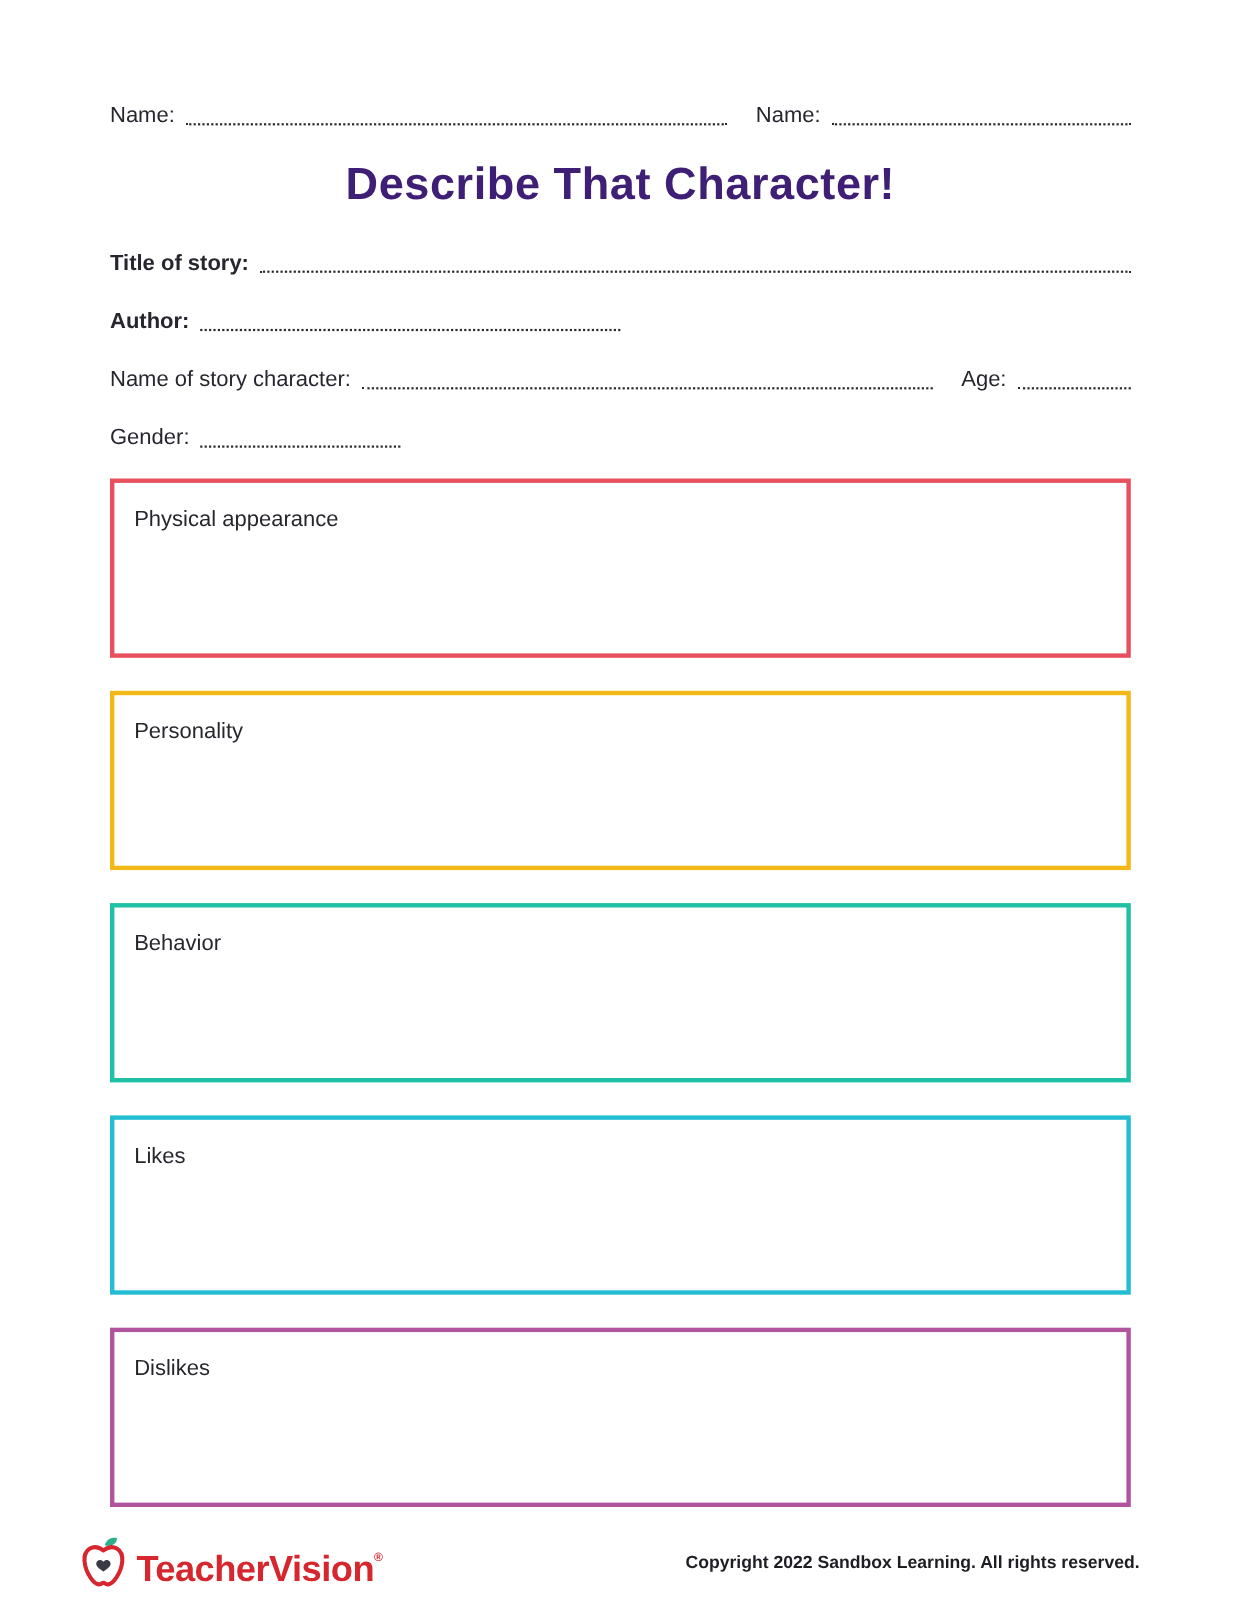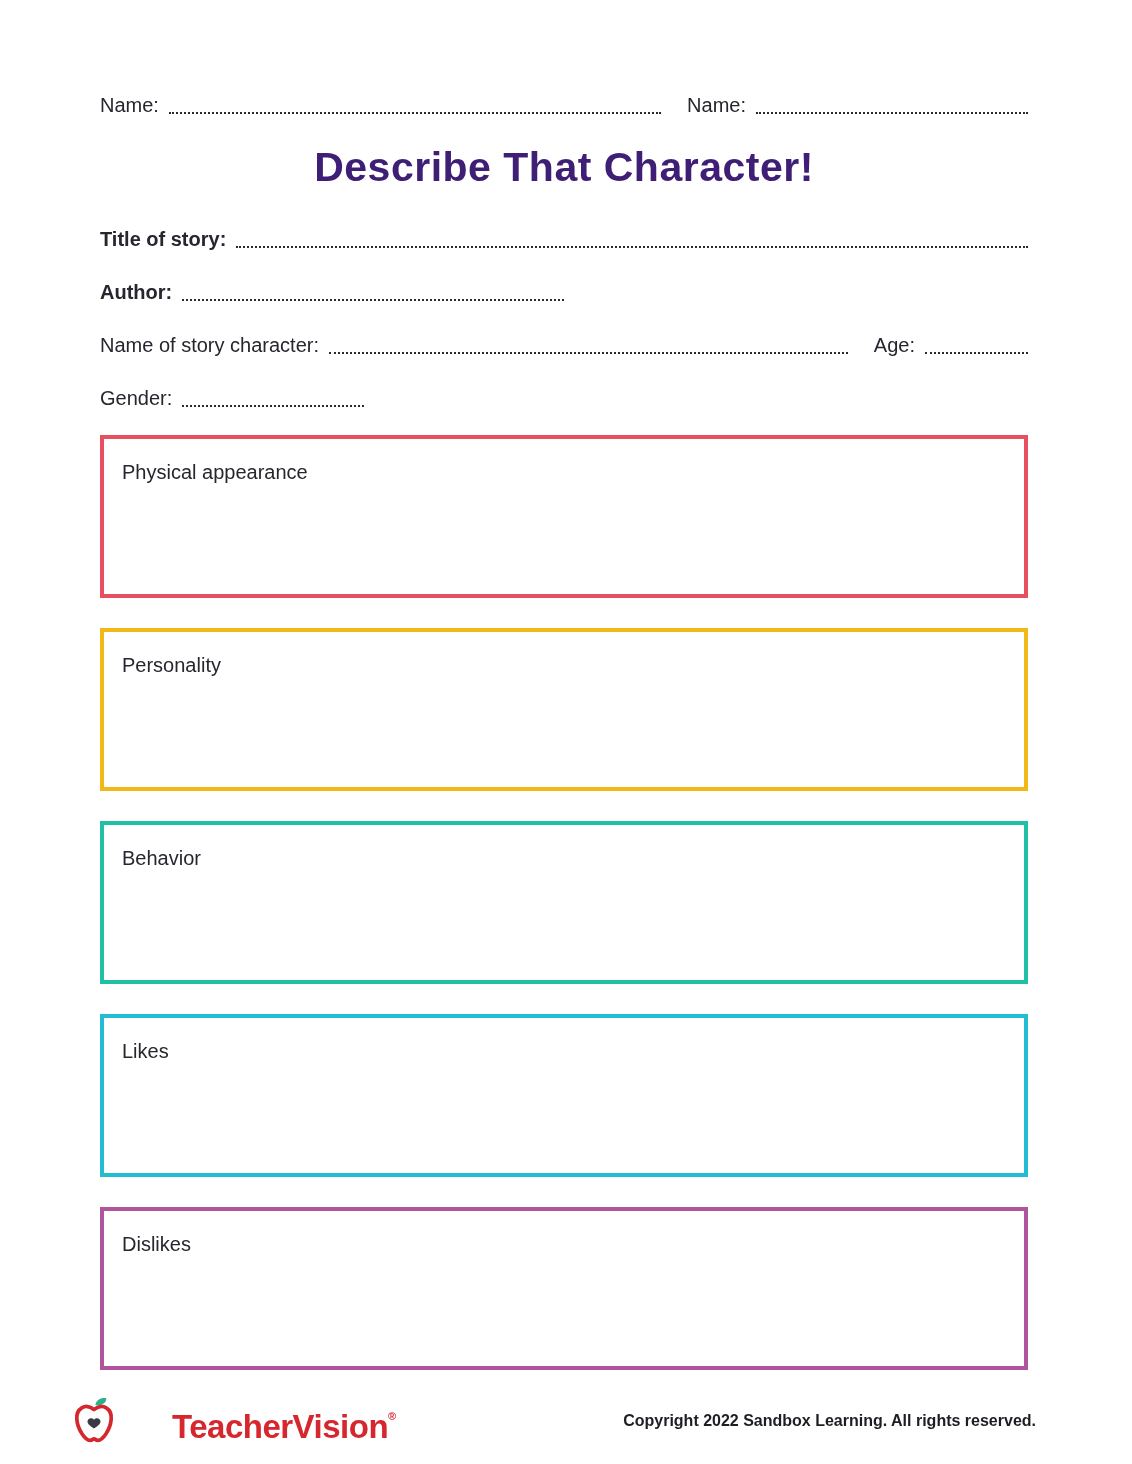--- a/index.html
+++ b/index.html
@@ -174,18 +174,18 @@
 
   <div class="footer">
     <div class="logo">
       <span>
         <svg width="44" height="50" viewBox="0 0 50 56">
           <path d="M26.5 9.5 C28 3.5, 33.5 1, 39 2.2 C39 7.8, 33.5 10.8, 27 9.8 Z" fill="#2bb08c"></path>
           <path d="M25 15 C15 7, 4.5 14, 5.5 26 C6.5 38, 15 50, 20.5 50 C23.5 50, 23.2 48.3, 25 48.3 C26.8 48.3, 26.5 50, 29.5 50 C35 50, 43.5 38, 44.5 26 C45.5 14, 35 7, 25 15 Z" fill="none" stroke="#d6262e" stroke-width="4.2" stroke-linejoin="round"></path>
           <path d="M25 26.5 c-2.6-3.2 -7.4-1.6 -7.4 2.1 c0 3.2 4.2 5.8 7.4 8 c3.2-2.2 7.4-4.8 7.4-8 c0-3.7 -4.8-5.3 -7.4-2.1 z" fill="#3a3a44"></path>
         </svg>
       </span>
-      <span class="logo-text" style="color: rgb(214, 38, 46); margin-left: 48px;"><span>TeacherVision</span><span class="reg-mark">®</span></span>
+      <span class="logo-text" style="color: rgb(214, 38, 46);"><span>TeacherVision</span><span class="reg-mark">®</span></span>
     </div>
     <div class="copyright">Copyright 2022 Sandbox Learning. All rights reserved.</div>
   </div>
 
 </div>
 
 </body></html>

